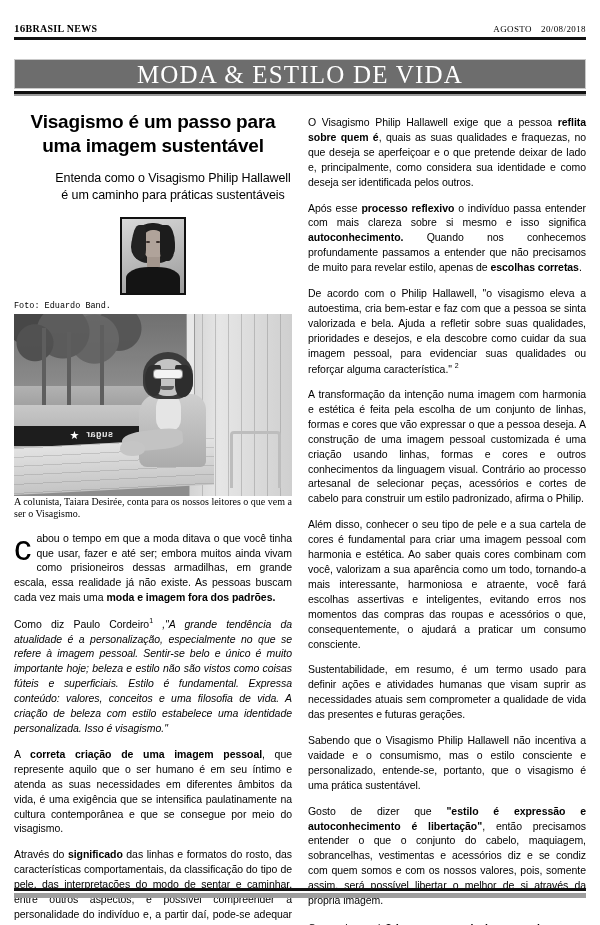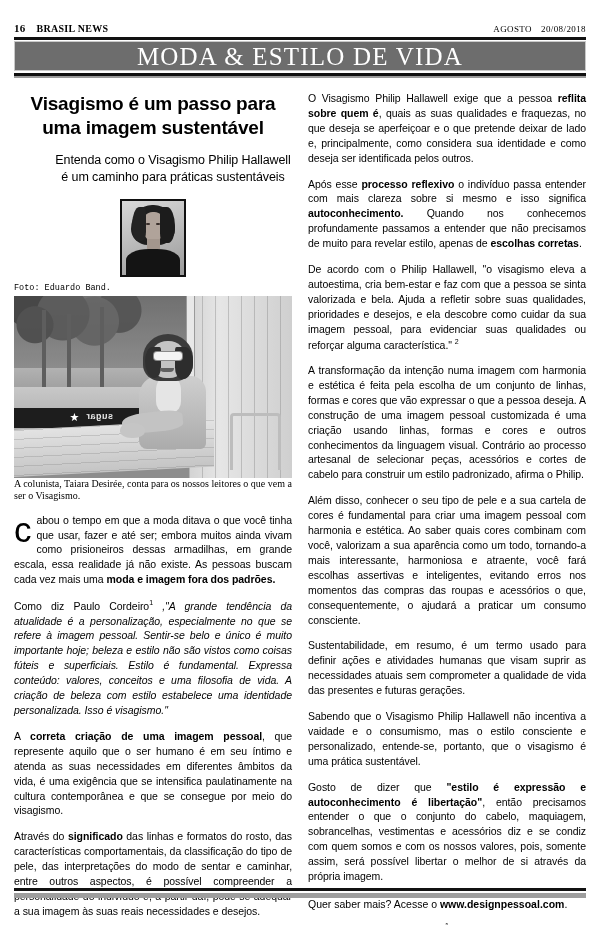--- a/index.html
+++ b/index.html
@@ -27,21 +27,20 @@
   .masthead {
     display: flex;
     align-items: flex-end;
     justify-content: space-between;
     padding-top: 22px;
     padding-bottom: 3px;
   }
   .masthead-left {
     display: flex;
     align-items: baseline;
-    gap: 11px;
   }
   .folio {
     font-family: "Liberation Serif", serif;
     font-weight: bold;
     font-size: 11px;
     letter-spacing: 0.2px;
   }
   .paper-name {
     font-family: "Liberation Serif", serif;
     font-weight: bold;
@@ -58,21 +57,21 @@
   }
 
   .rule-black {
     height: 3px;
     background: #111111;
     width: 100%;
   }
 
   
   .banner-wrap {
-    margin-top: 0;
+    margin-top: 18px;
     padding: 1px 0 0 0;
   }
   .banner {
     background: #6d6d6d;
     height: 30px;
     display: flex;
     align-items: center;
     justify-content: center;
     border: 1px solid #c9c9c9;
     box-sizing: border-box;
@@ -457,21 +456,21 @@
     padding-right: 5px;
     padding-top: 2px;
     font-weight: normal;
   }
   sup {
     font-size: 7px;
     vertical-align: super;
   }
 
   
-  .col-right .body-text:first-child { margin-top: 4px; }
+  .col-right .body-text:first-child { margin-top: 10px; }
 
   .cta { font-size: 10.5px; line-height: 1.42; margin-top: 13px; }
   .cta b { font-weight: bold; }
 
   .footnote-sep {
     text-align: center;
     font-size: 7px;
     margin-top: 2px;
     margin-bottom: 1px;
   }

